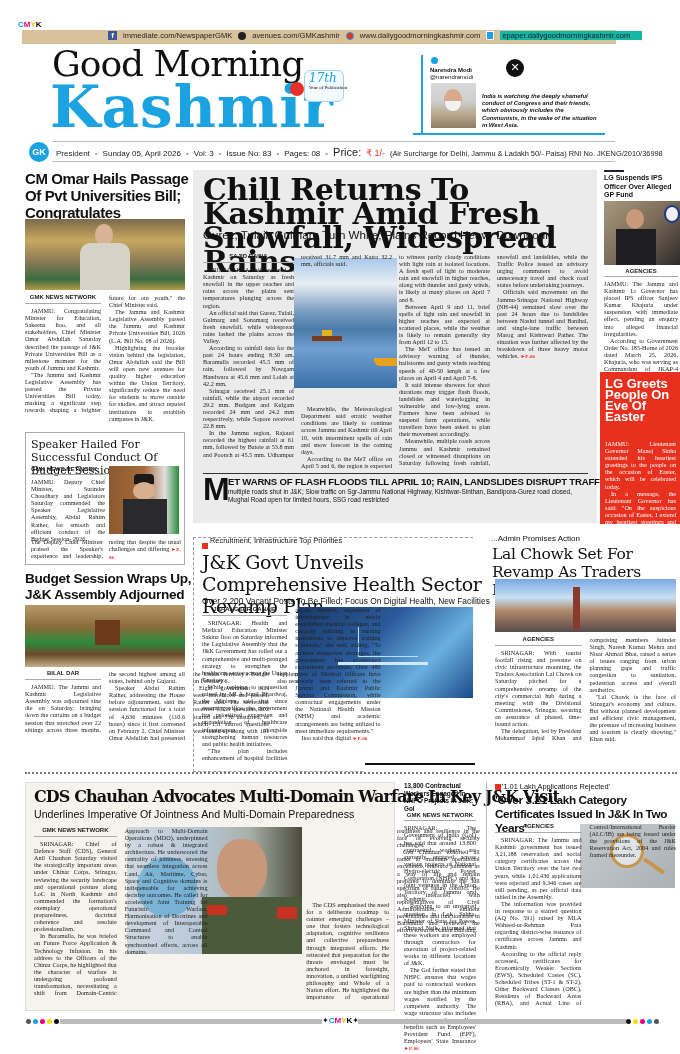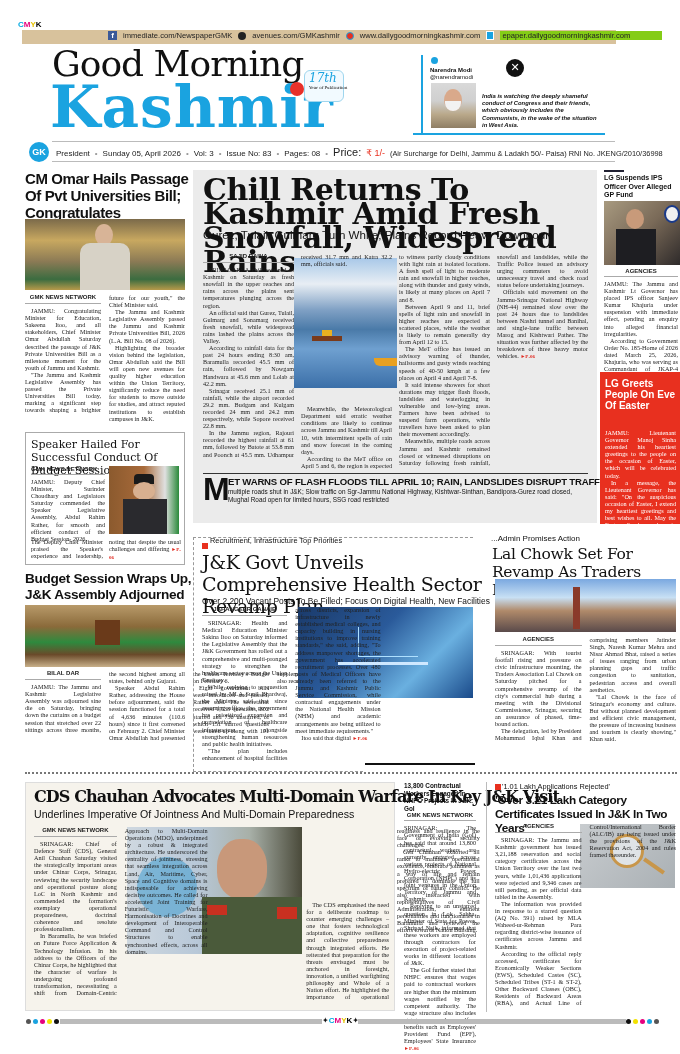--- a/index.html
+++ b/index.html
@@ -25,21 +25,21 @@
 <div class="abs sans" style="left:22px;top:30px;width:294px;height:14px;background:#d8c29c;"></div>
 <div class="abs sans" style="left:316px;top:30px;width:300px;height:14px;background:#d8c29c;"></div>
 <div class="abs sans" style="left:108px;top:31px;font-size:7.6px;display:flex;align-items:center;gap:6px;white-space:nowrap;color:#222">
   <span style="display:inline-block;width:9px;height:9px;background:#3b5998;color:#fff;font-size:8px;line-height:9px;text-align:center;font-weight:bold">f</span>
   <span>immediate.com/NewspaperGMK</span>
   <span style="display:inline-block;width:8px;height:8px;border-radius:50%;background:#222;"></span>
   <span>avenues.com/GMKashmir</span>
   <span style="display:inline-block;width:8px;height:8px;border-radius:50%;background:#e8301f;border:1px solid #1aa3e0"></span>
   <span>www.dailygoodmorningkashmir.com</span>
   <span style="display:inline-block;width:8px;height:9px;background:#1aa3e0;border:1px solid #fff"></span>
-  <span style="background:#84cc16;padding:0 32px 0 2px">epaper.dailygoodmorningkashmir.com</span>
+  <span style="background:#14b8a6;padding:0 12px 0 2px">epaper.dailygoodmorningkashmir.com</span>
 </div>
 
 <div class="abs serif" style="left:52px;top:44px;font-size:36px;letter-spacing:-1px;color:#111;line-height:40px">Good Morning</div>
 <div class="abs serif" style="left:50px;top:78px;font-size:58px;font-weight:bold;color:#1aa3e0;line-height:58px;letter-spacing:1px">Kashmir</div>
 <div class="abs" style="left:290px;top:82px;width:14px;height:14px;border-radius:50%;background:#e8302a"></div>
 <div class="abs serif" style="left:304px;top:70px;width:40px;height:32px;border:1px solid #9fd6ee;border-radius:6px;background:#f2faff">
   <div style="font-size:12px;font-style:italic;color:#1aa3e0;padding-left:4px;line-height:14px">17th</div>
   <div style="font-size:4px;padding-left:4px;white-space:nowrap">Year of Publication</div>
 </div>
 
@@ -129,21 +129,21 @@
 </div>
 <div class="abs" style="left:604px;top:268px;width:74px">
   <div class="byline">AGENCIES</div>
   <div class="body-text">
     <p>JAMMU: The Jammu and Kashmir Lt Governor has placed IPS officer Sanjeev Kumar Khajuria under suspension with immediate effect, pending an enquiry into alleged financial irregularities.</p>
     <p><span>According to Government Order No. 185-Home of 2026 dated March 25, 2026, Khajuria, who was serving as Commandant of JKAP-4 Security Battalion and also</span> <span class="cont">►P-06</span></p>
   </div>
 </div>
 
 <div class="abs" style="left:600px;top:372px;width:80px;height:152px;background:#e8301f;padding:6px 4px 0 5px;overflow:hidden">
-  <div class="sans" style="color:#fff;font-size:10px;font-weight:bold;line-height:11px;margin-bottom:18px">LG Greets People On Eve Of Easter</div>
+  <div class="sans" style="color:#fff;font-size:13px;font-weight:bold;line-height:11px;margin-bottom:18px">LG Greets People On Eve Of Easter</div>
   <div class="body-text" style="color:#fff">
     <p>JAMMU: Lieutenant Governor Manoj Sinha extended his heartiest greetings to the people on the occasion of Easter, which will be celebrated today.</p>
     <p>In a message, the Lieutenant Governor has said: "On the auspicious occasion of Easter, I extend my heartiest greetings and best wishes to all. May the Easter Sunday usher in peace, prosperity, and happiness in everyone's life.</p>
 
   </div>
 </div>
 
 <div class="abs" style="left:25px;top:432px;width:160px;height:133px;border:1.5px solid #aaa"></div>
 <div class="abs serif" style="left:31px;top:438px;width:152px;font-size:11px;line-height:13px">Speaker Hailed For Successful Conduct Of Budget Session</div>
 <div class="photo" style="left:109px;top:466px;width:70px;height:68px;background:linear-gradient(90deg,#8b5a2e 0%,#a86a3a 50%,#e0e0e0 80%,#2a8a3a 100%)">

